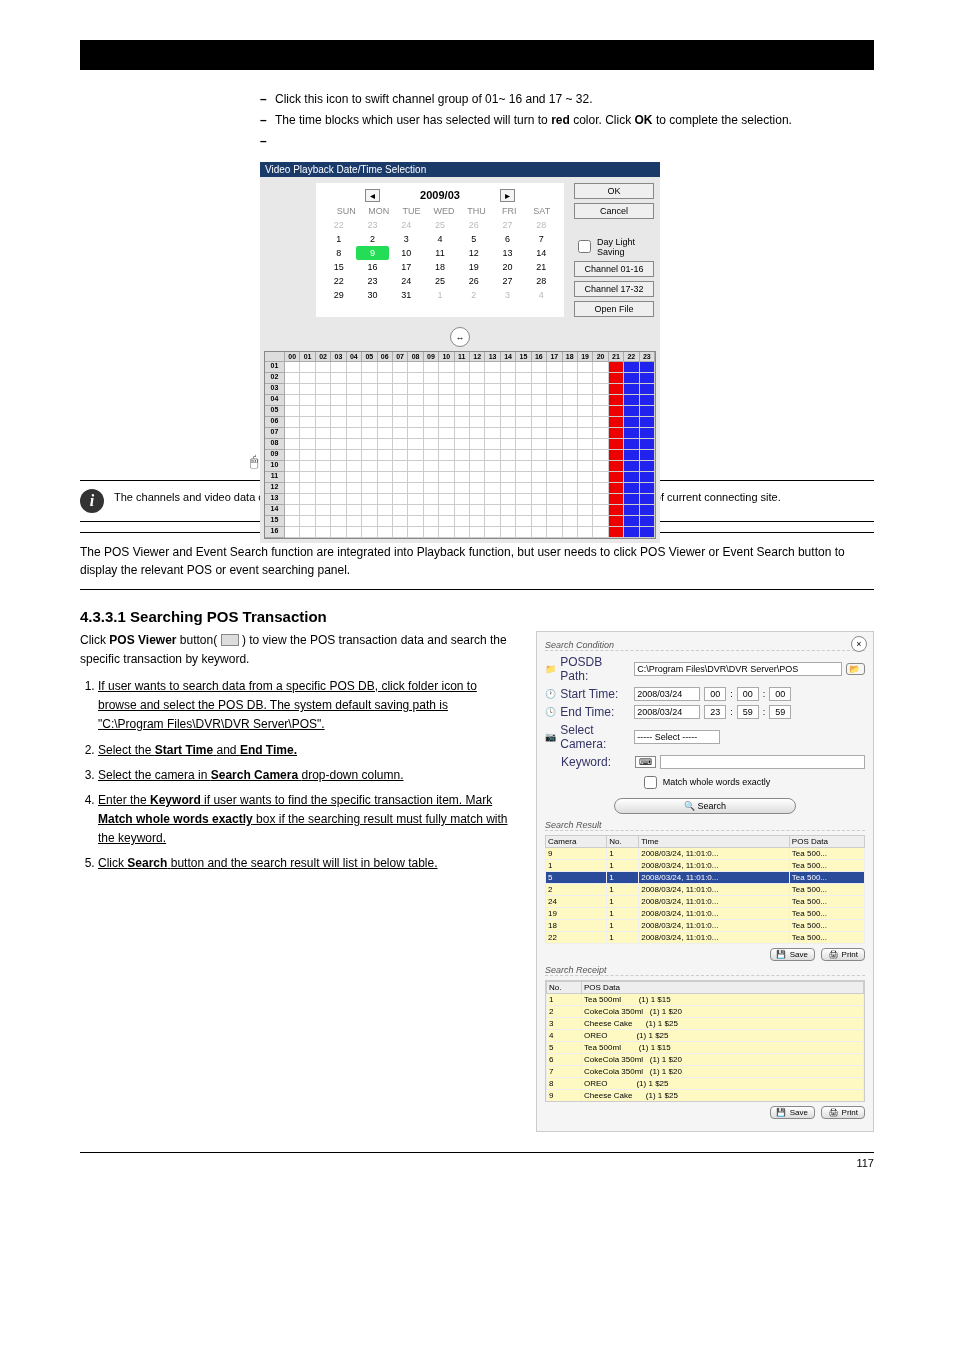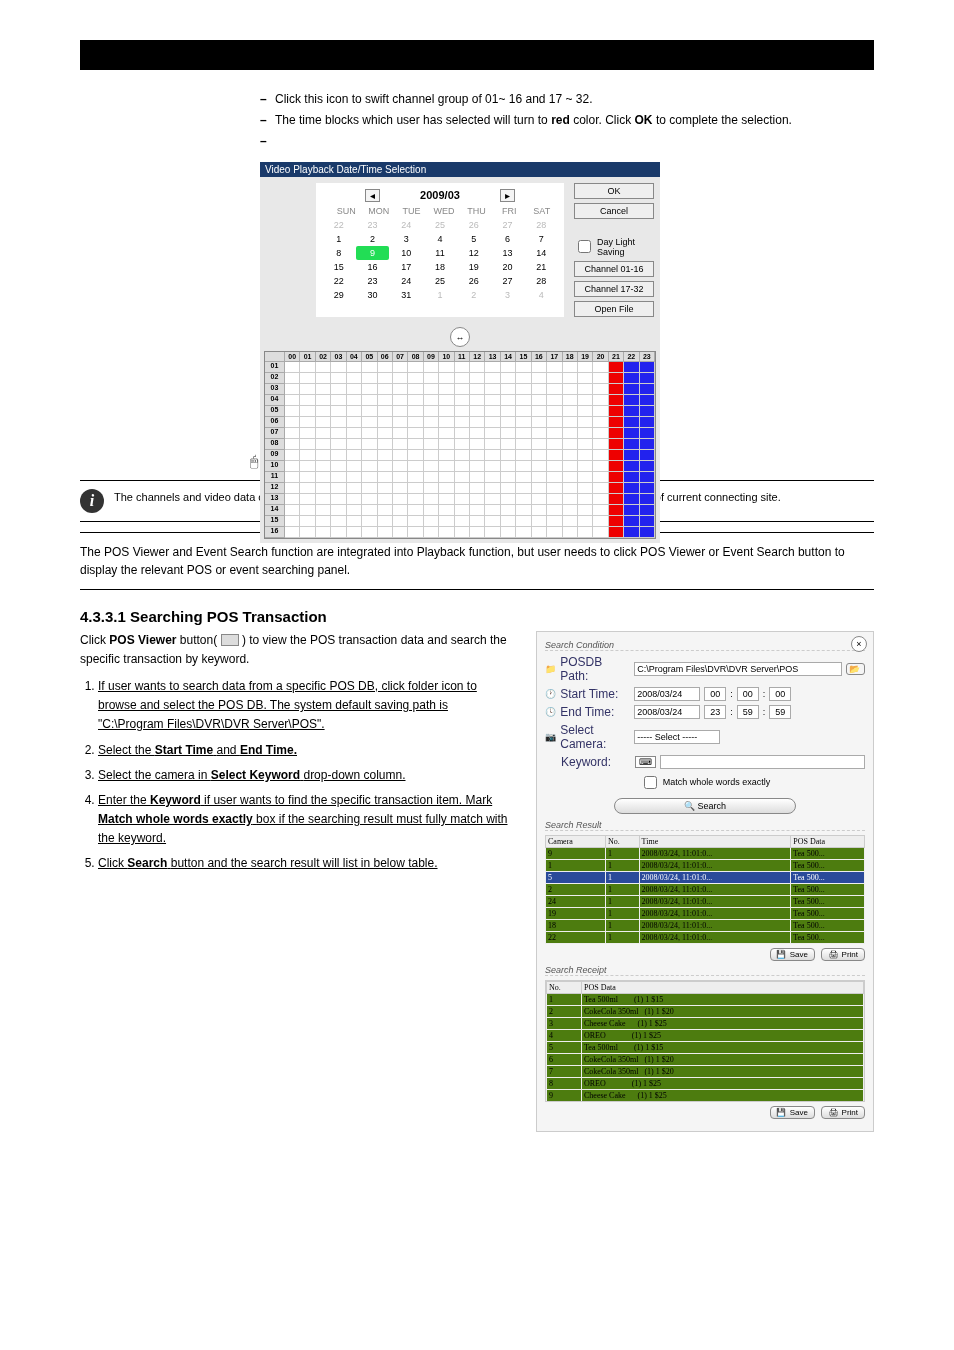--- a/index.html
+++ b/index.html
@@ -98,21 +98,21 @@
     padding:8px;
     position:relative;
   }
   .close-x { position:absolute; top:4px; right:6px; width:14px;height:14px;border:1px solid #888; border-radius:50%; display:flex;align-items:center;justify-content:center; font-size:9px; background:#fff;}
   .group-title { font-size:9px; color:#555; font-style:italic; margin-bottom:4px; border-bottom:1px dashed #ccc;}
   .form-row { display:flex; align-items:center; gap:4px; margin:4px 0; }
   .form-label { width:70px; color:#336; font-size:12px; }
   .input-box { border:1px solid #aaa; background:#fff; padding:1px 2px; font-size:9px; flex:1; }
   .dd { width:18px; border:1px solid #aaa; background:#fff; padding:1px; font-size:9px; text-align:center;}
   .big-btn { border:1px solid #888; background:linear-gradient(#fff,#ddd); border-radius:10px; padding:2px 20px; text-align:center; margin:6px auto; width:140px; font-size:9px;}
-  .result-table { width:100%; border-collapse:collapse; font-size:8px; background:#4d7c0f;font-family:Liberation Serif, serif; }
+  .result-table { width:100%; border-collapse:collapse; font-size:8px; background:#fef9c3; }
   .result-table th { background:#eee; border:1px solid #ccc; padding:1px 2px; text-align:left; font-weight:normal;}
   .result-table td { border:1px solid #eee; padding:1px 2px; }
   .sel-row td { background:#2a4a9a; color:#fff; }
   .sm-btn { display:inline-flex; align-items:center; gap:3px; border:1px solid #888; background:linear-gradient(#fff,#ddd); border-radius:4px; padding:1px 6px; font-size:8px; margin-left:4px;}
   .btn-row { text-align:right; margin:4px 0; }
   .receipt-box { background:#fff; border:1px solid #ccc; max-height:120px; overflow:hidden;}
 
   .footer {
     border-top:1px solid #000;
     margin-top:20px;
@@ -701,21 +701,21 @@
       <ol>
         <li>If user wants to search data from a specific POS DB, click folder icon to browse and select the POS DB. The system default saving path is "C:\Program Files\DVR\DVR Server\POS".</li>
         <li>
           <span>Select the </span>
           <b>Start Time</b>
           <span> and </span>
           <b>End Time.</b>
         </li>
         <li>
           <span>Select the camera in </span>
-          <b>Select Keyword</b>
+          <b>Search Camera</b>
           <span> drop-down column.</span>
         </li>
         <li>
           <span>Enter the </span>
           <b>Keyword</b>
           <span> if user wants to find the specific transaction item. Mark </span>
           <b>Match whole words exactly</b>
           <span> box if the searching result must fully match with the keyword.</span>
         </li>
         <li>
@@ -886,14 +886,17 @@
             </tbody>
         </table>
       </div>
       <div class="btn-row">
         <span class="sm-btn">💾 <span>Save</span></span>
         <span class="sm-btn">🖨 <span>Print</span></span>
       </div>
     </div>
   </div>
 
+  <div class="footer">
+    <span>117</span>
+  </div>
 
 </div>
 
 </body></html>

